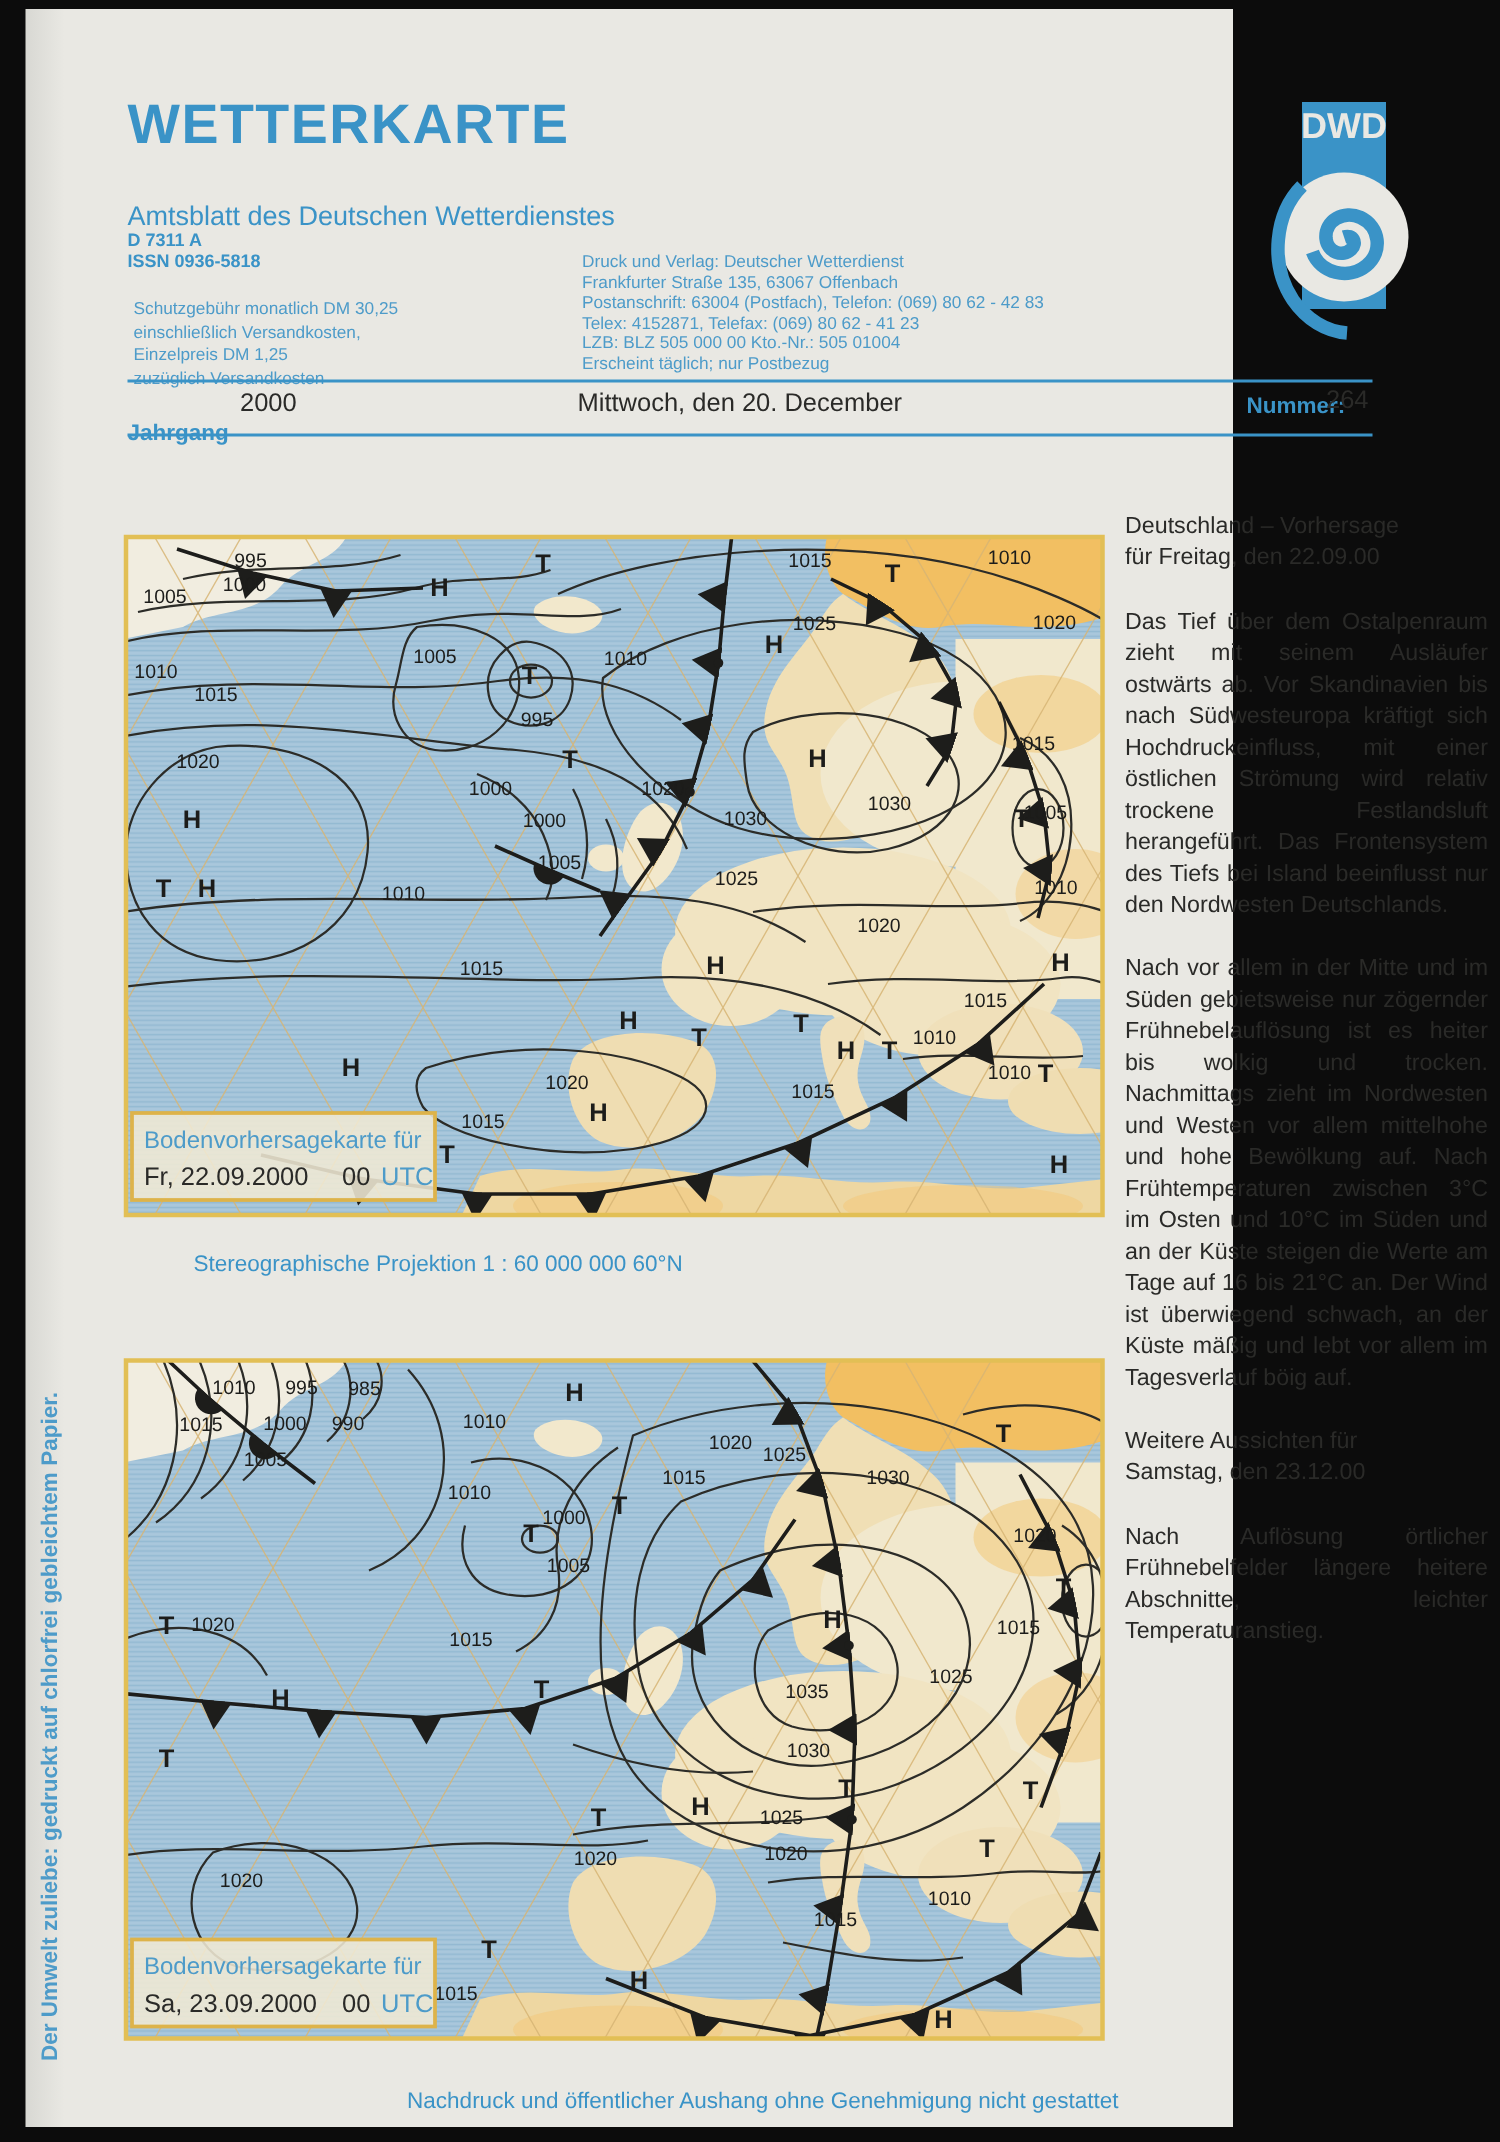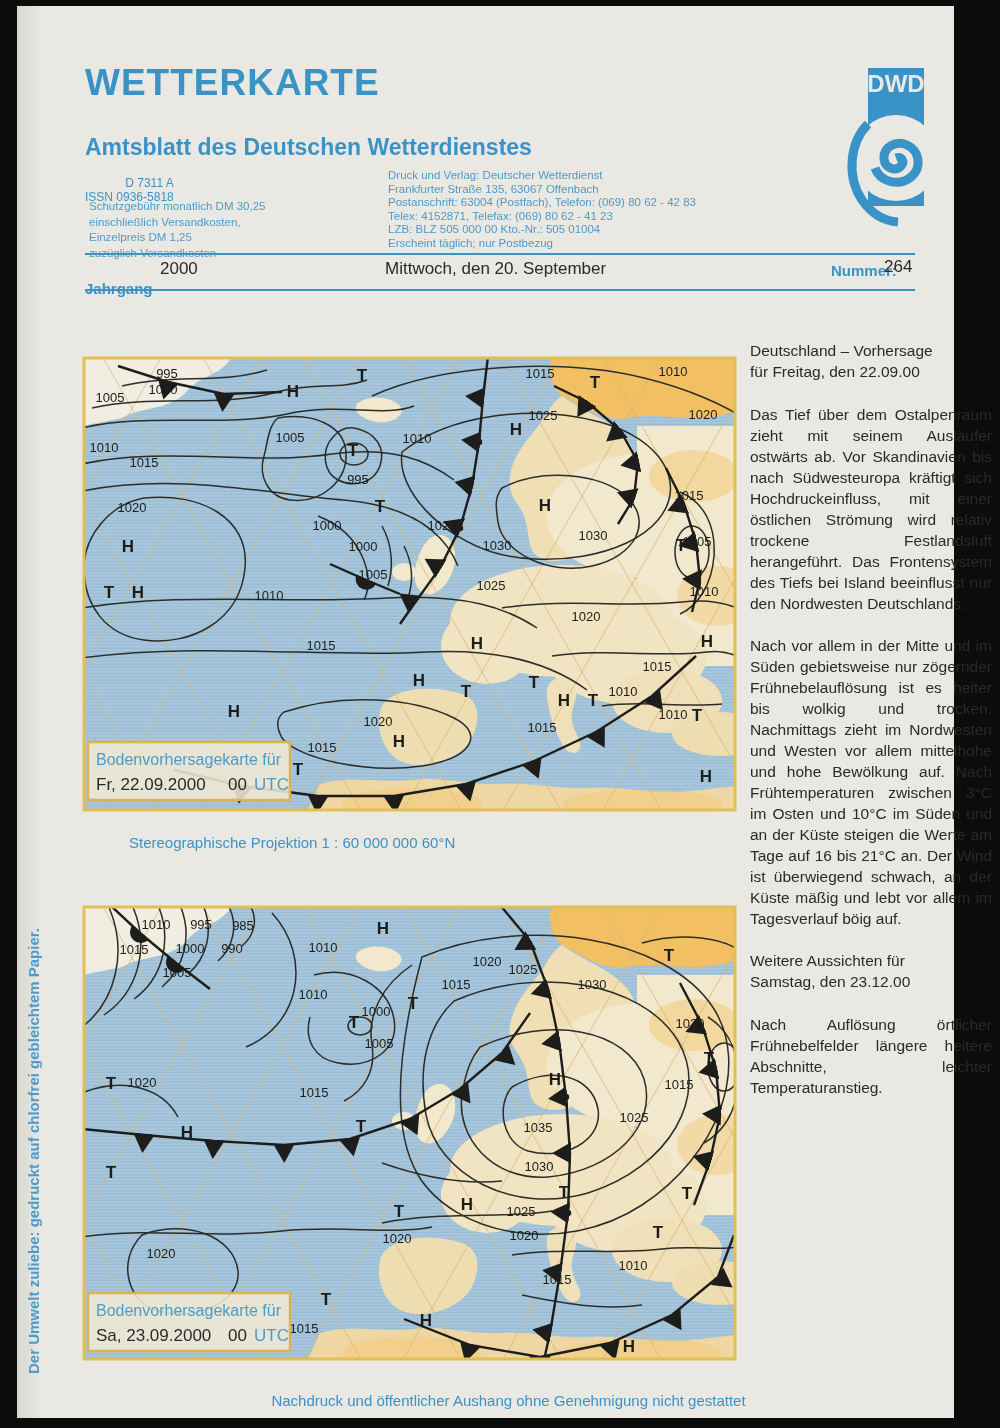--- a/index.html
+++ b/index.html
@@ -1,23 +1,23 @@
 <!DOCTYPE html>
 <html><head>
 <meta charset="utf-8">
 <style>
   html,body{margin:0;padding:0;background:#0c0c0c;width:1000px;height:1428px;overflow:hidden;}
   body{font-family:"Liberation Sans",sans-serif;}
-  #paper{position:absolute;left:17px;top:6px;width:937px;height:1412px;
+  #paper{position:absolute;left:17px;top:6px;width:805px;height:1412px;
          background:linear-gradient(90deg,#d8d8d3 0px,#e9e8e3 26px,#e9e8e3 100%);}
   .abs{position:absolute;}
 
   .masthead-title{left:68px;top:56px;font-size:37px;font-weight:bold;letter-spacing:1px;color:#3a93c7;}
-  .masthead-sub{left:68px;top:128px;font-size:23px;font-weight:bold;color:#3a93c7;}
-  .codes{left:68px;top:170px;font-size:12px;font-weight:normal;color:#3a93c7;line-height:14px;white-space:pre-line;text-align:right;}
+  .masthead-sub{left:68px;top:128px;font-size:18px;font-weight:normal;color:#3a93c7;}
+  .codes{left:68px;top:147px;font-size:12px;font-weight:bold;color:#3a93c7;line-height:14px;white-space:pre-line;}
   .price{left:72px;top:193px;font-size:11.5px;color:#4d9bc9;line-height:15.5px;white-space:pre-line;}
   .publisher{left:371px;top:163px;font-size:11.5px;color:#4d9bc9;line-height:13.5px;white-space:pre-line;}
   .schedule{left:371px;top:231px;font-size:11.5px;color:#4d9bc9;}
   .rule{left:68px;width:830px;height:0;border-top:2px solid #3a93c7;}
   .vol-label{left:68px;top:256px;font-size:15px;font-weight:bold;color:#3a93c7;margin-top:18px;}
   .vol-value{left:143px;top:253px;font-size:17px;color:#2a2a28;}
   .date-line{left:368px;top:253px;font-size:17px;color:#2a2a28;}
   .num-label{left:814px;top:256px;font-size:15px;font-weight:bold;color:#3a93c7;}
   .num-value{left:867px;top:251px;font-size:17px;color:#2a2a28;}
 
@@ -68,21 +68,21 @@
     <rect x="30" y="8" width="56" height="138" fill="#3a93c7"></rect>
     <text class="logo-txt" x="58" y="32">DWD</text>
     <circle cx="58" cy="98" r="43" fill="#e9e8e3"></circle>
     <path d="M58,98 c6,-2 9,4 5,8 c-6,6 -16,2 -17,-7 c-1,-12 12,-19 23,-14 c13,6 15,23 4,32 c-12,10 -31,5 -36,-9" fill="none" stroke="#3a93c7" stroke-width="9"></path>
     <path d="M30,64 C12,82 8,116 24,140 C33,153 46,161 60,162" fill="none" stroke="#3a93c7" stroke-width="9"></path>
   </svg>
 
   <div class="abs rule" style="top:247px;"></div>
   <div class="abs vol-label">Jahrgang</div>
   <div class="abs vol-value">2000</div>
-  <div class="abs date-line">Mittwoch, den 20. September</div>
+  <div class="abs date-line">Mittwoch, den 20. December</div>
   <div class="abs num-label">Nummer:</div>
   <div class="abs num-value">264</div>
   <div class="abs rule" style="top:283px;"></div>
 
   <svg class="abs" style="left:65px;top:350px;" width="655" height="456" viewBox="0 0 655 456">
     <defs>
       <pattern id="sea" width="6" height="3.2" patternUnits="userSpaceOnUse">
         <rect width="6" height="3.2" fill="#a9c7dc"></rect>
         <line x1="0" y1="1" x2="6" y2="1" stroke="#93b9d2" stroke-width="1"></line>
       </pattern>

